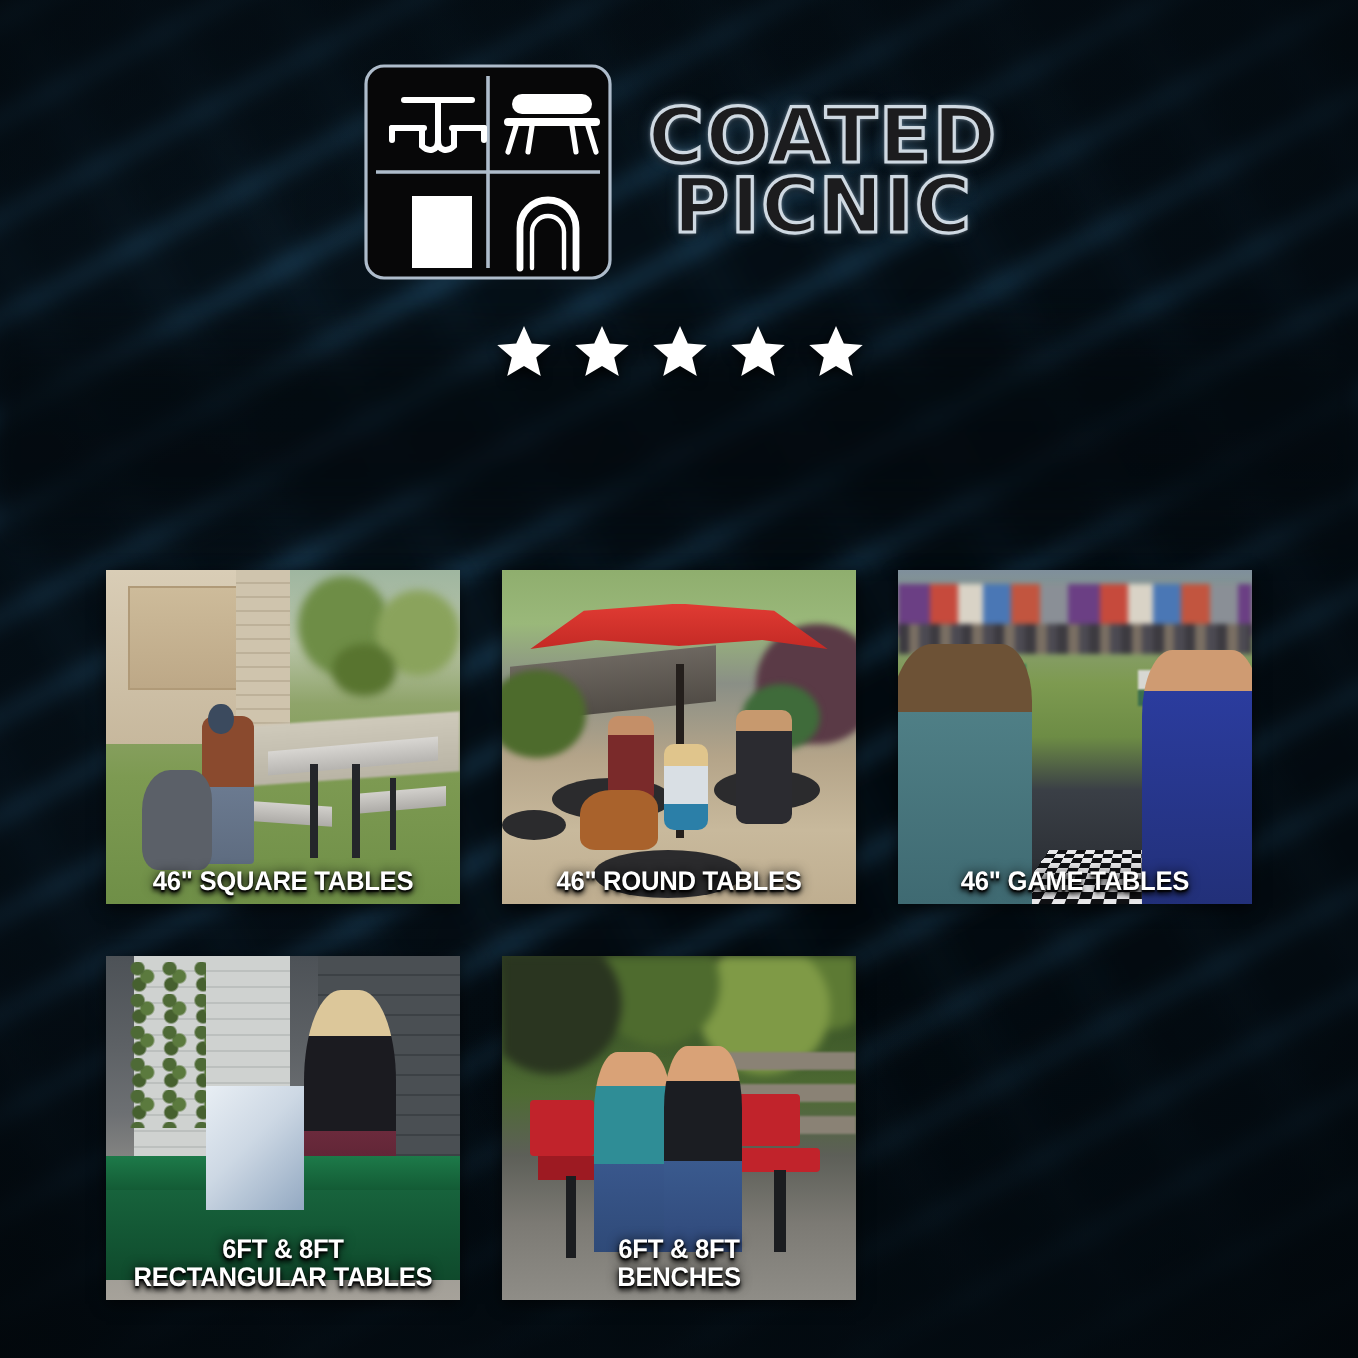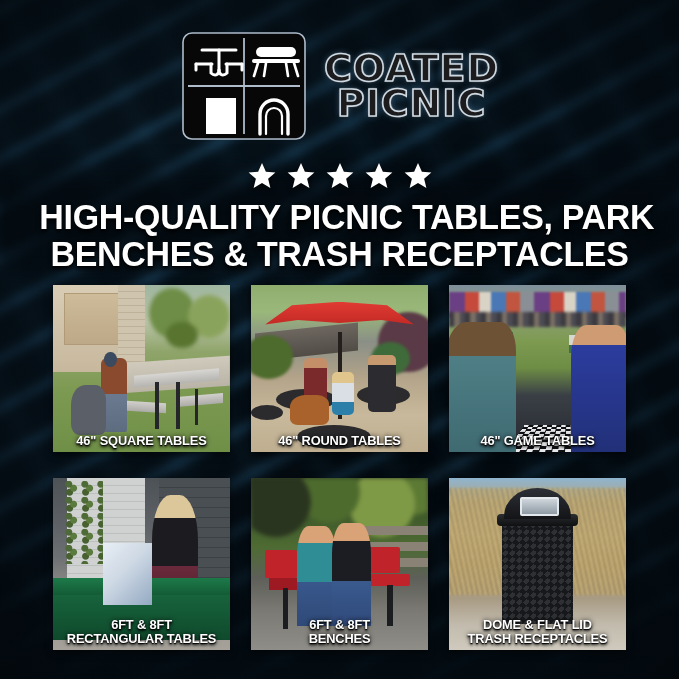--- a/index.html
+++ b/index.html
@@ -295,24 +295,20 @@
           <path fill="currentColor" d="M12 1.6l3.1 7.0 7.6.6-5.8 5.0 1.8 7.4L12 17.6 5.3 21.6l1.8-7.4L1.3 9.2l7.6-.6z"></path>
         </svg>
       <svg class="star" viewBox="0 0 24 24">
           <path fill="currentColor" d="M12 1.6l3.1 7.0 7.6.6-5.8 5.0 1.8 7.4L12 17.6 5.3 21.6l1.8-7.4L1.3 9.2l7.6-.6z"></path>
         </svg>
       <svg class="star" viewBox="0 0 24 24">
           <path fill="currentColor" d="M12 1.6l3.1 7.0 7.6.6-5.8 5.0 1.8 7.4L12 17.6 5.3 21.6l1.8-7.4L1.3 9.2l7.6-.6z"></path>
         </svg>
     </div>
 
-    <div class="headline">
-      <span class="hl">HIGH-QUALITY PICNIC TABLES, PARK</span>
-      <span class="hl">BENCHES &amp; TRASH RECEPTACLES</span>
-    </div>
 
     <div class="grid">
 
       <div class="tile">
         <div class="photo">
           <div class="s1-bg"></div>
           <div class="s1-house"></div>
           <div class="s1-garage"></div>
           <div class="s1-stone"></div>
           <div class="s1-tree" style="left:54%;top:2%;width:26%;height:30%;"></div>
@@ -405,30 +401,16 @@
           <div class="s5-leg" style="right:20%;top:62%;width:3%;height:24%;"></div>
           <div class="s5-boy1"></div>
           <div class="s5-boy2"></div>
         </div>
         <div class="cap">
           <span class="l">6FT &amp; 8FT</span>
           <span class="l">BENCHES</span>
         </div>
       </div>
 
-      <div class="tile">
-        <div class="photo">
-          <div class="s6-bg"></div>
-          <div class="s6-grass"></div>
-          <div class="s6-can"></div>
-          <div class="s6-rim"></div>
-          <div class="s6-dome"></div>
-          <div class="s6-slot"></div>
-        </div>
-        <div class="cap">
-          <span class="l">DOME &amp; FLAT LID</span>
-          <span class="l">TRASH RECEPTACLES</span>
-        </div>
-      </div>
 
     </div>
   </div>
 </div>
 
 </body></html>

